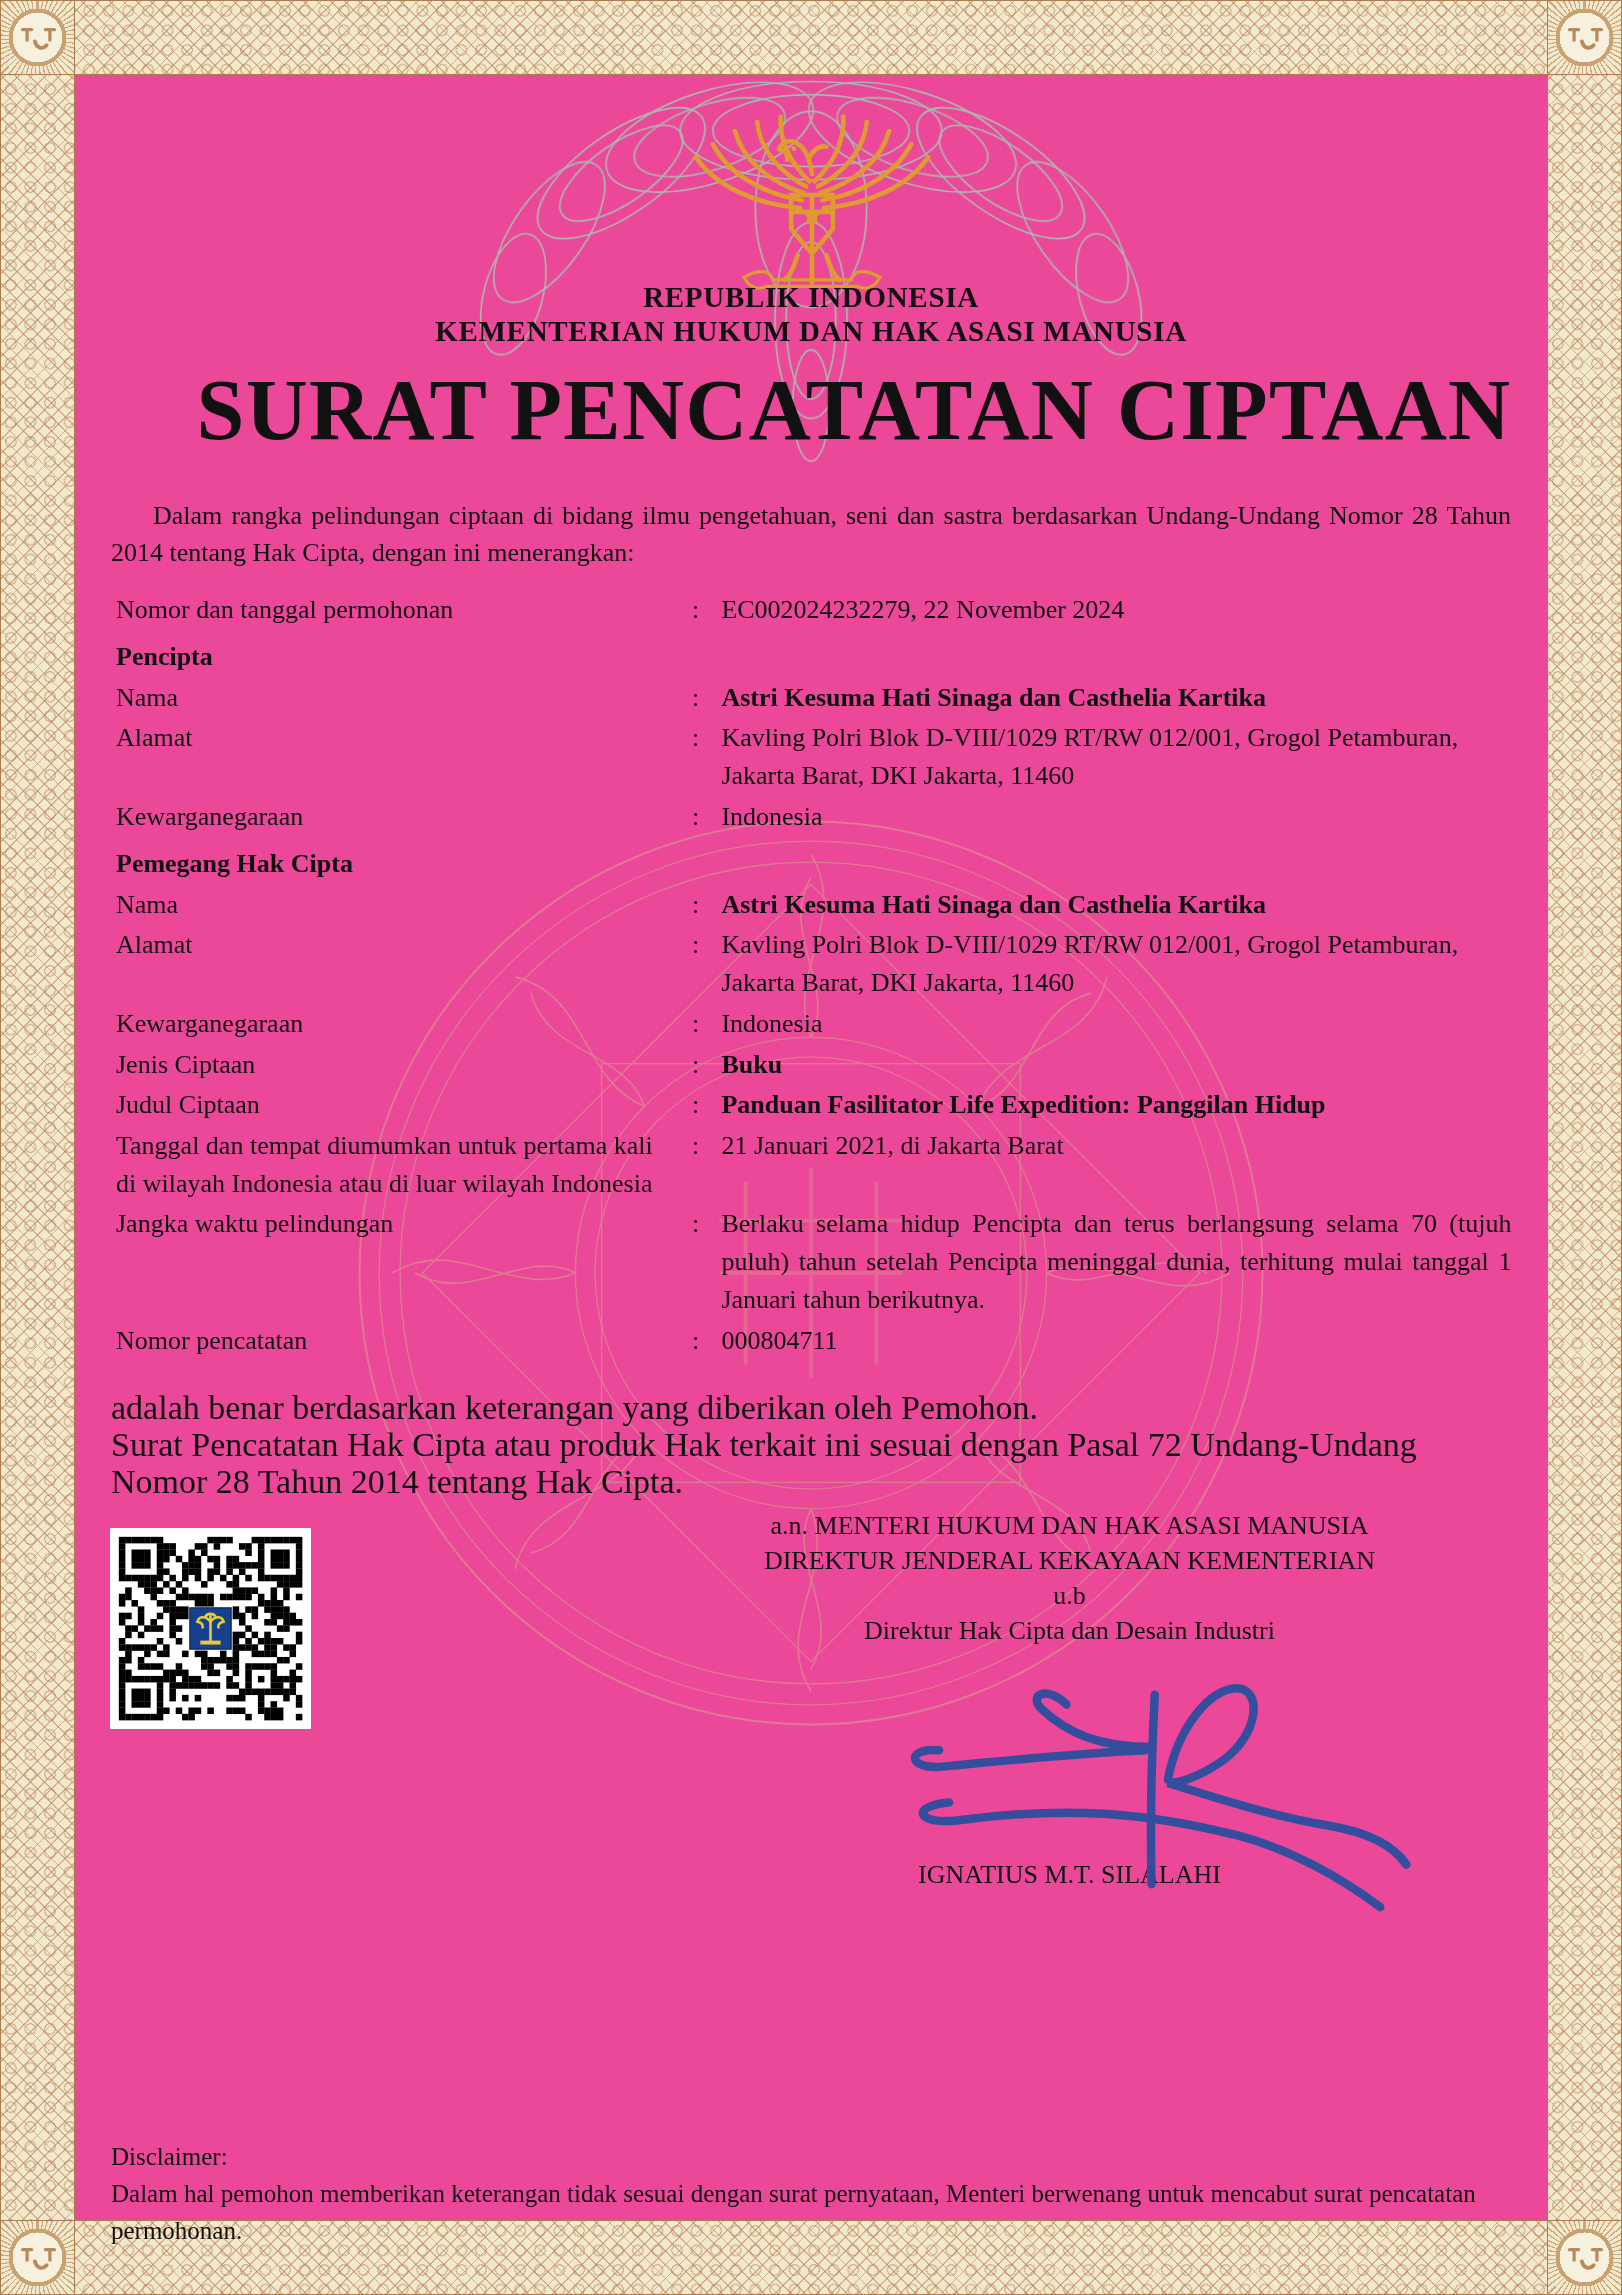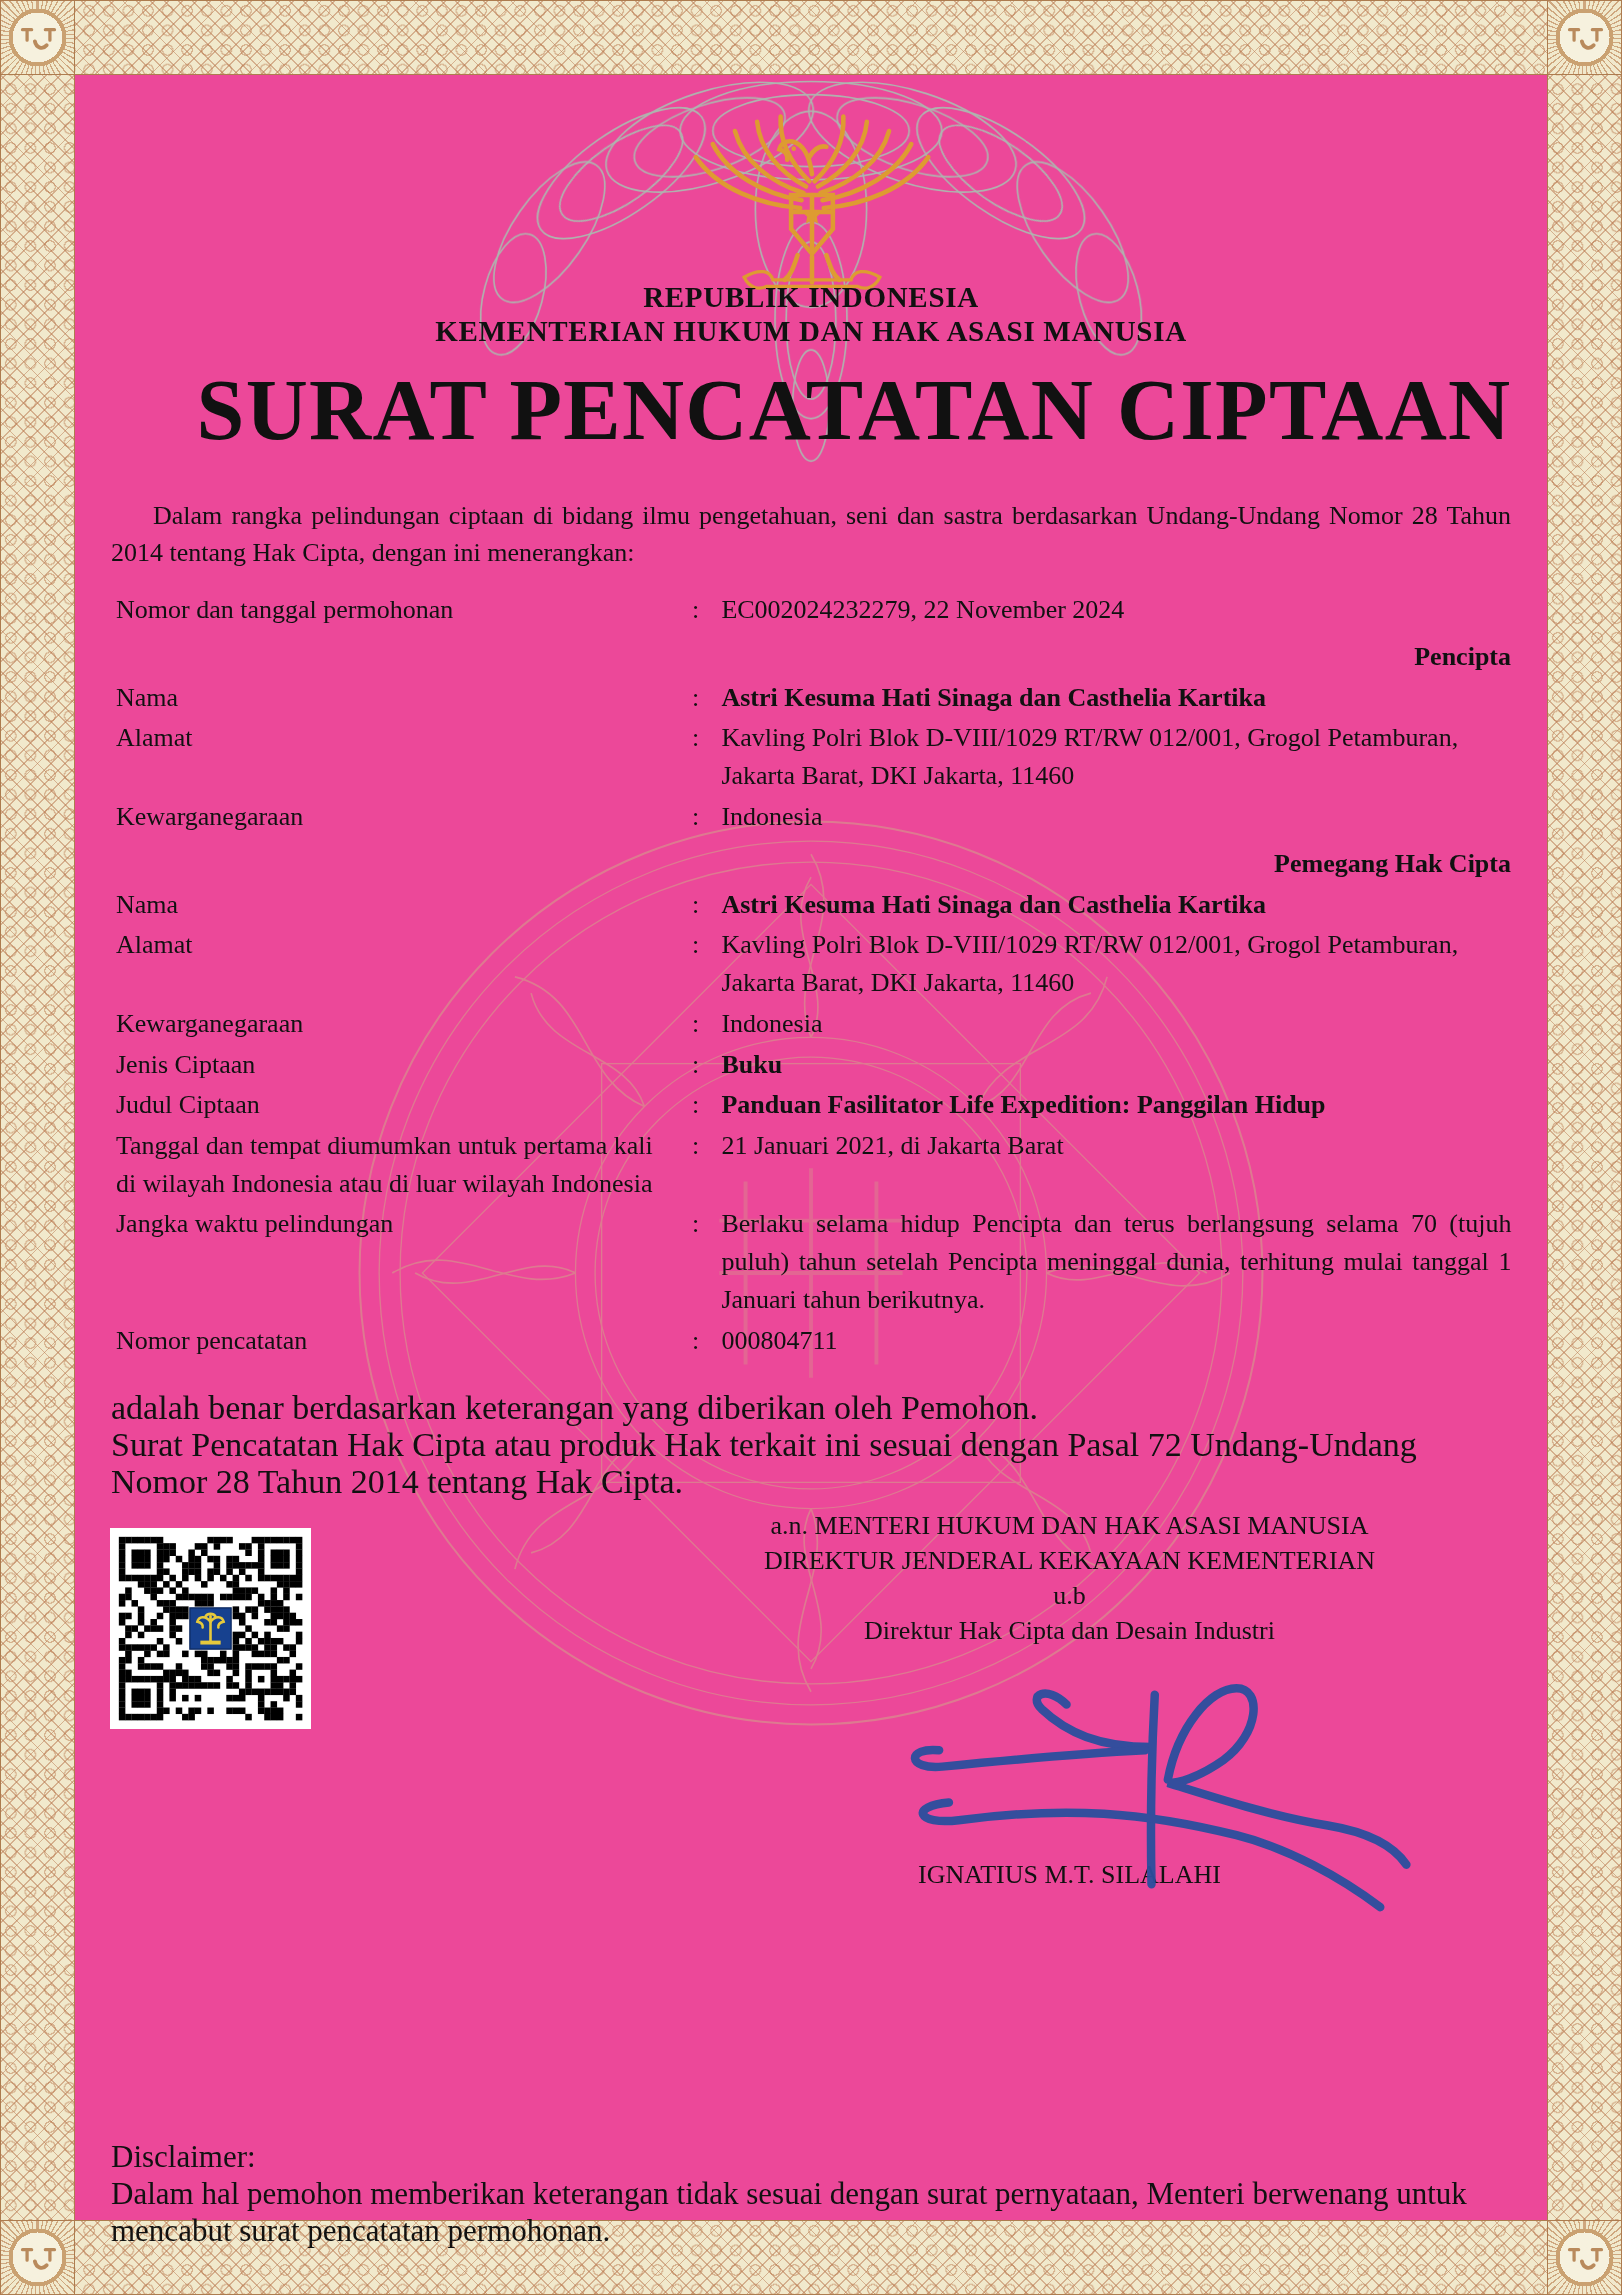--- a/index.html
+++ b/index.html
@@ -34,33 +34,33 @@
   .txt{position:absolute;z-index:3;color:#111;}
   .hdr{left:0;top:280px;width:1622px;text-align:center;font-weight:700;font-size:29px;line-height:34px;letter-spacing:0.7px;}
   .title{left:0;top:361px;width:1622px;text-align:center;font-weight:700;font-size:86px;line-height:98px;letter-spacing:1.3px;padding-left:43px;}
   .intro{left:111px;top:497px;width:1400px;font-size:26px;line-height:37px;text-align:justify;text-indent:42px;}
 
   .rows{left:116px;top:591px;width:1395px;font-size:26px;line-height:38px;}
   .row{display:grid;grid-template-columns:576px 29.4px 790px;margin-bottom:2.6px;}
   .row .lab{grid-column:1;}
   .row .col{grid-column:2;}
   .row .val{grid-column:3;}
-  .sect{font-weight:700;margin:9.2px 0 2.6px 0;text-align:right;}
+  .sect{font-weight:700;margin:9.2px 0 2.6px 0;}
   .b{font-weight:700;}
   .pre{white-space:pre-line;}
   .justify{text-align:justify;}
 
   .closing{left:111px;top:1389px;width:1400px;font-size:34px;line-height:37px;}
   .signblock{left:664px;top:1508px;width:811px;text-align:center;font-size:26px;line-height:35px;}
   .signame{left:664px;top:1857px;width:811px;text-align:center;font-size:26px;line-height:35px;}
   .signature-svg{position:absolute;left:870px;top:1649px;width:563px;height:281px;z-index:4;}
 
   .qrbox{position:absolute;left:110px;top:1528px;width:201px;height:201px;z-index:4;}
 
-  .disclaimer{left:111px;top:2138px;width:1446px;font-size:31px;line-height:37px;}
+  .disclaimer{left:111px;top:2138px;width:1446px;font-size:25px;line-height:37px;}
 </style>
 </head>
 <body>
 
 <div class="page">
 
   <div class="band band-top"></div>
   <div class="band band-bottom"></div>
   <div class="band band-left"></div>
   <div class="band band-right"></div>

